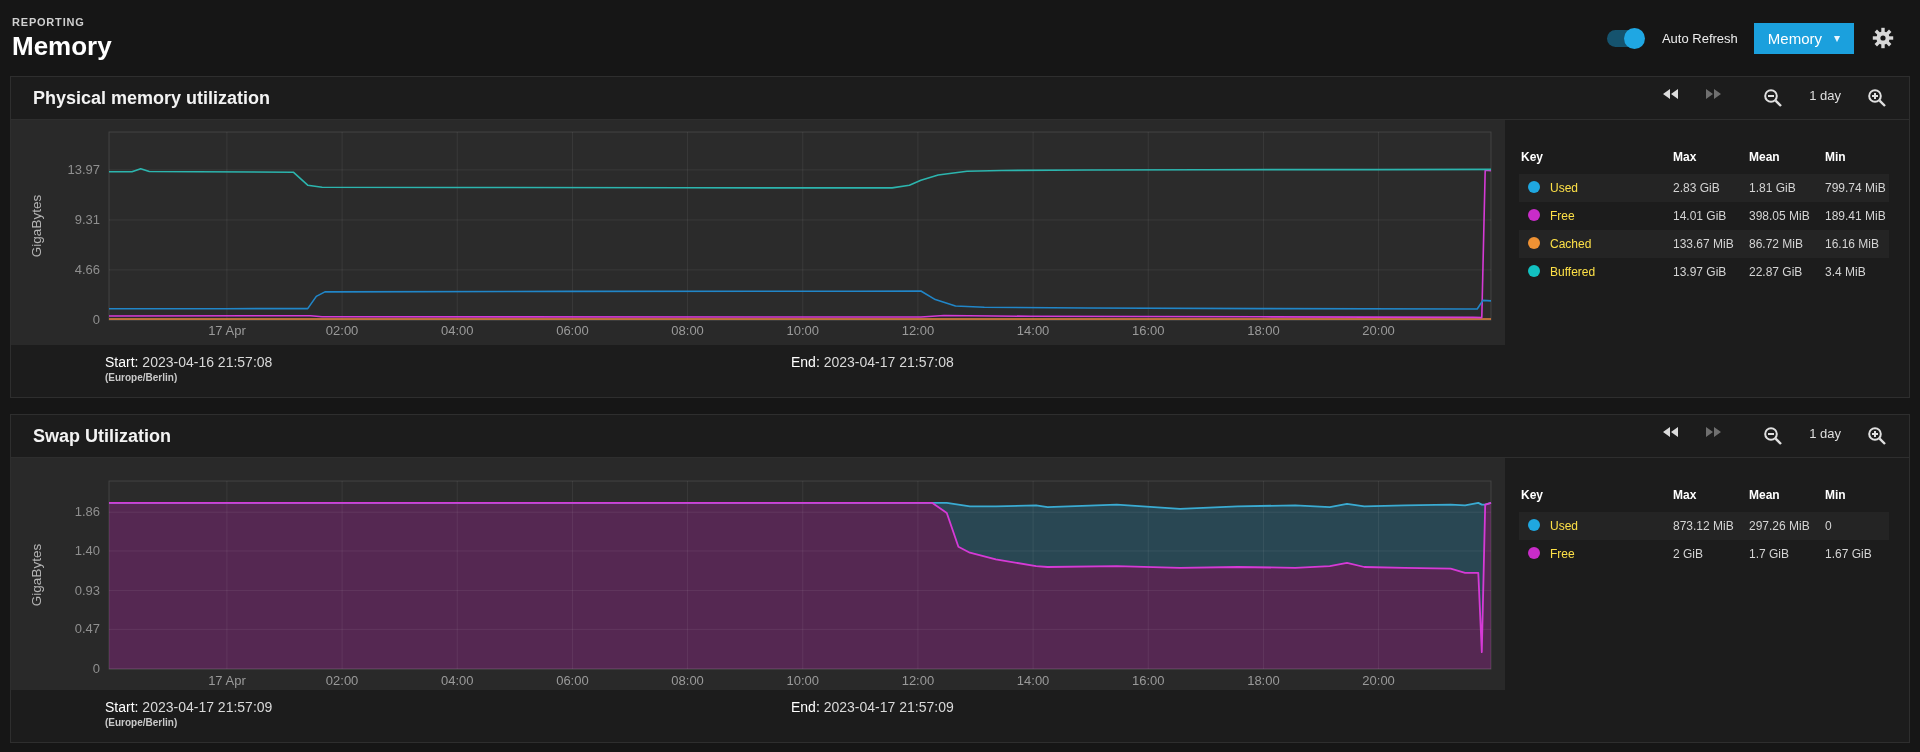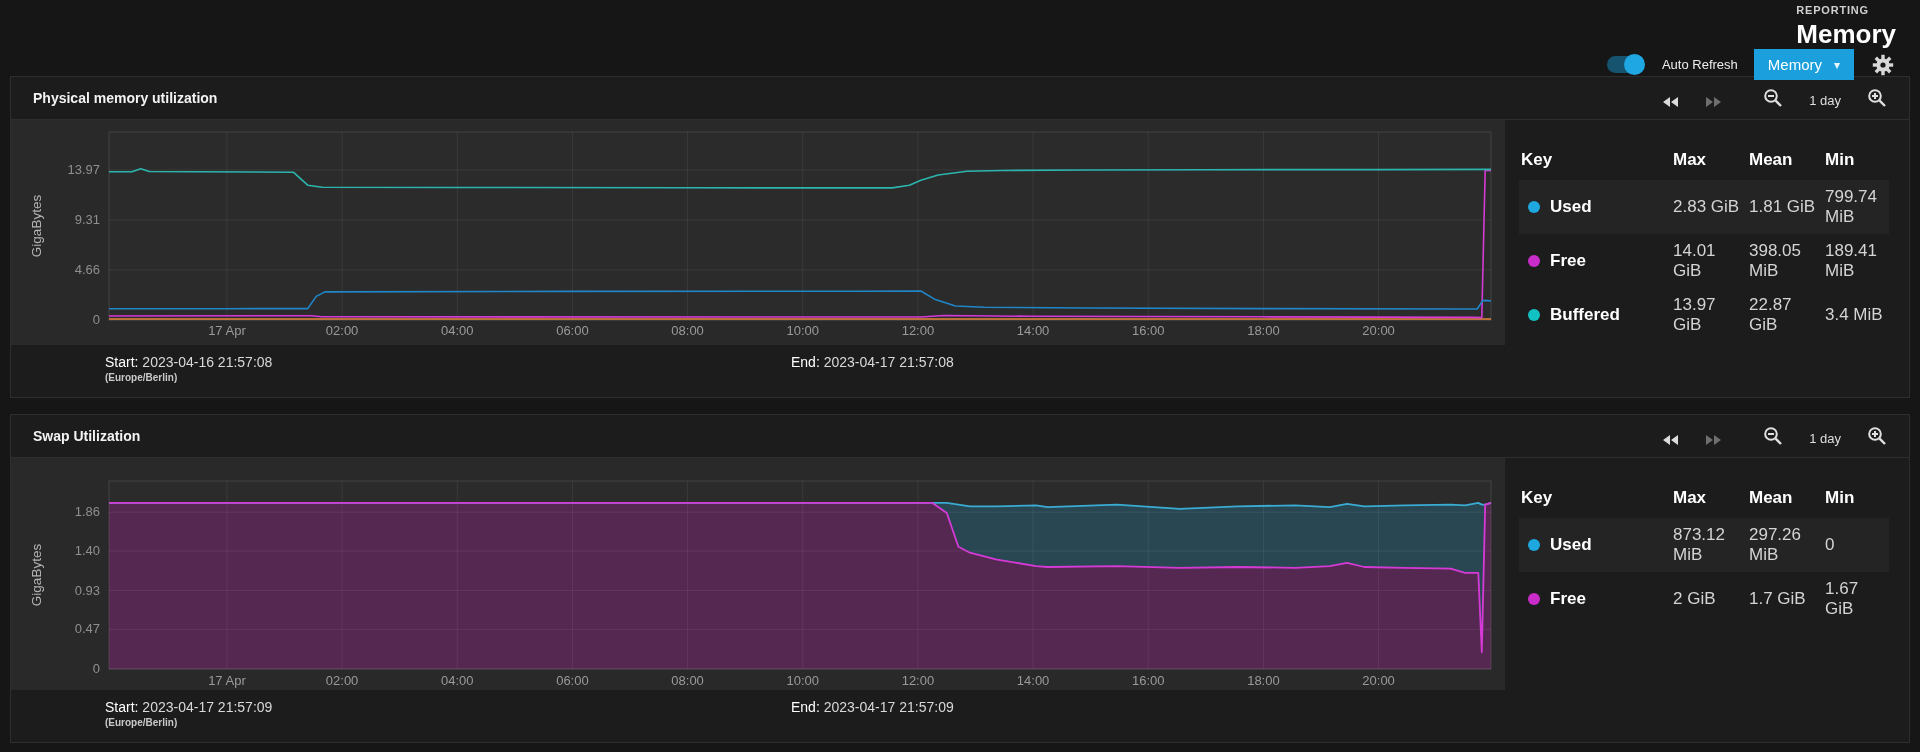--- a/index.html
+++ b/index.html
@@ -5,58 +5,58 @@
   * { box-sizing: border-box; }
   html,body { margin:0; padding:0; }
   body {
     width:1920px; height:752px; overflow:hidden;
     background:#161616; color:#e0e0e0;
     font-family:"Liberation Sans", sans-serif;
   }
   svg { font-family:inherit; }
 
   
-  .app-header { height:72px; margin-bottom:4px; display:flex; justify-content:space-between; align-items:flex-end; padding:4px 24px 0 12px;flex-direction:column; }
+  .app-header { height:72px; margin-bottom:4px; display:flex; justify-content:space-between; align-items:center; padding:4px 24px 0 12px; }
   .kicker { font-size:11px; font-weight:bold; letter-spacing:.8px; color:#d0d0d0; }
   .page-title { font-size:26px; line-height:30px; margin:3px 0 0; color:#fff; font-weight:700; }
   .controls { display:flex; align-items:center; gap:16px; }
   .toggle-wrap { display:flex; align-items:center; gap:19px; }
   .toggle { width:36px; height:17px; border-radius:9px; background:#15536e; position:relative; cursor:pointer; }
   .toggle .knob { position:absolute; right:-2px; top:-2px; width:21px; height:21px; border-radius:50%; background:#1fa7e3; }
   .auto-label { font-size:13px; color:#ededed; }
   .view-btn { background:#1ba0dd; color:#fff; border:none; height:31px; padding:0 14px; font-size:15px; font-family:inherit;
               display:flex; align-items:center; gap:12px; cursor:pointer; }
   .view-btn .caret { font-size:12px; color:#eaf6ff; }
   .gear-btn { width:26px; height:26px; display:flex; align-items:center; justify-content:center; cursor:pointer; }
 
   
   .panel { margin:0 10px; background:#1c1c1c; border:1px solid #2e2e2e; }
   .panel + .panel { margin-top:16px; }
   .panel-header { height:43px; border-bottom:1px solid #2e2e2e; display:flex; justify-content:space-between; align-items:center; padding:0 22px; }
-  .panel-title { font-size:14px; font-weight:700; color:#f3f3f3; }
-  .toolbar { display:flex; align-items:flex-end; gap:26px; }
+  .panel-title { font-size:18px; font-weight:700; color:#f3f3f3; }
+  .toolbar { display:flex; align-items:flex-start; gap:26px; }
   .tbtn { display:flex; align-items:center; cursor:pointer; }
   .tbtn.zoomout { margin-left:14px; }
   .range { font-size:13px; color:#dfdfdf; }
 
   .panel-body { display:flex; }
   .chart-area { width:1494px; }
   svg.chart { display:block; background:#292929; }
   .chart-footer { position:relative; height:52px; font-size:14px; color:#d9d9d9; }
   .footer-start { position:absolute; left:94px; top:9px; }
   .footer-end   { position:absolute; left:780px; top:9px; }
   .label-b { font-weight:400; color:#fff; }
   .tz { font-size:10px; color:#c9c9c9; margin-top:2px; font-weight:700; }
 
   
   .legend { flex:1; padding:30px 20px 0 14px; }
-  table.legend-table { width:100%; border-collapse:collapse; font-size:17px; table-layout:fixed; }
+  table.legend-table { width:100%; border-collapse:collapse; font-size:12px; table-layout:fixed; }
   .legend-table th { text-align:left; color:#fff; font-weight:700; padding:0 2px 10px 2px; }
   .legend-table td { color:#d4d4d4; padding:7px 2px; }
-  .legend-table td.key { color:#ffffff; font-weight:700; white-space:nowrap; }
+  .legend-table td.key { color:#fde047; font-weight:400; white-space:nowrap; }
   .legend-table tr.stripe td { background:rgba(255,255,255,0.035); }
   .dot { display:inline-block; width:12px; height:12px; border-radius:50%; margin:0 10px 0 7px; vertical-align:-1px; }
 </style>
 </head>
 <body>
 
 <div class="app-header">
   <div class="title-block">
     <div class="kicker">REPORTING</div>
     <h1 class="page-title">Memory</h1>
@@ -197,20 +197,26 @@
               <td class="key"><span class="dot" style="background: rgb(31, 167, 224);"></span><span>Used</span></td>
               <td>2.83 GiB</td>
               <td>1.81 GiB</td>
               <td>799.74 MiB</td>
             </tr>
             <tr>
               <td class="key"><span class="dot" style="background: rgb(201, 44, 201);"></span><span>Free</span></td>
               <td>14.01 GiB</td>
               <td>398.05 MiB</td>
               <td>189.41 MiB</td>
+            </tr>
+            <tr class="stripe">
+              <td class="key"><span class="dot" style="background: rgb(239, 146, 52);"></span><span>Cached</span></td>
+              <td>133.67 MiB</td>
+              <td>86.72 MiB</td>
+              <td>16.16 MiB</td>
             </tr>
             <tr>
               <td class="key"><span class="dot" style="background: rgb(18, 193, 193);"></span><span>Buffered</span></td>
               <td>13.97 GiB</td>
               <td>22.87 GiB</td>
               <td>3.4 MiB</td>
             </tr>
           </tbody>
         </table>
       </div>

